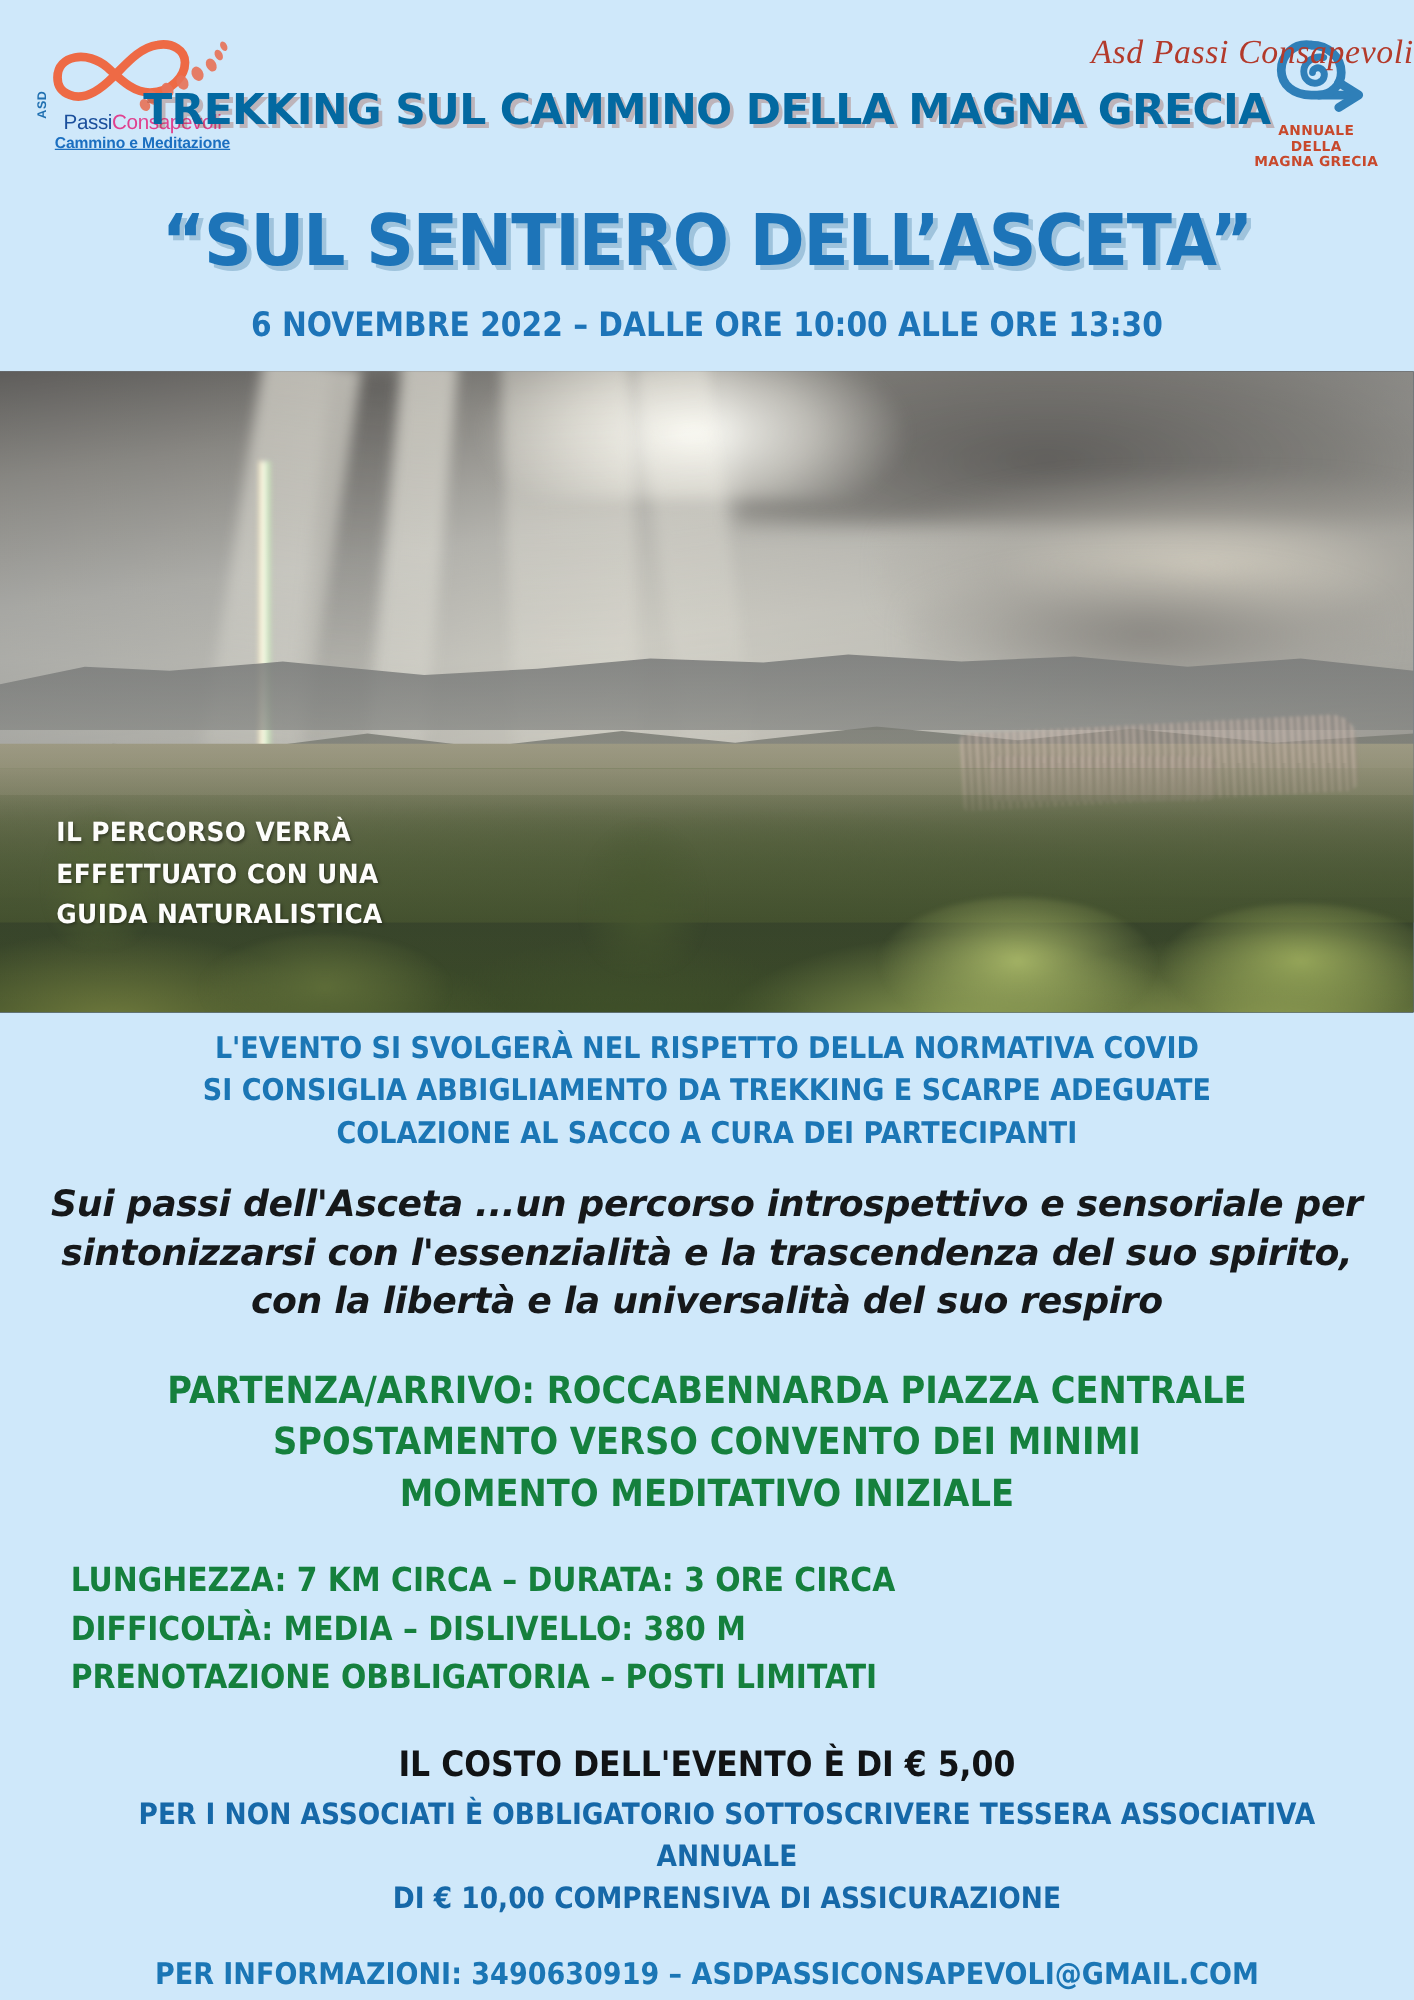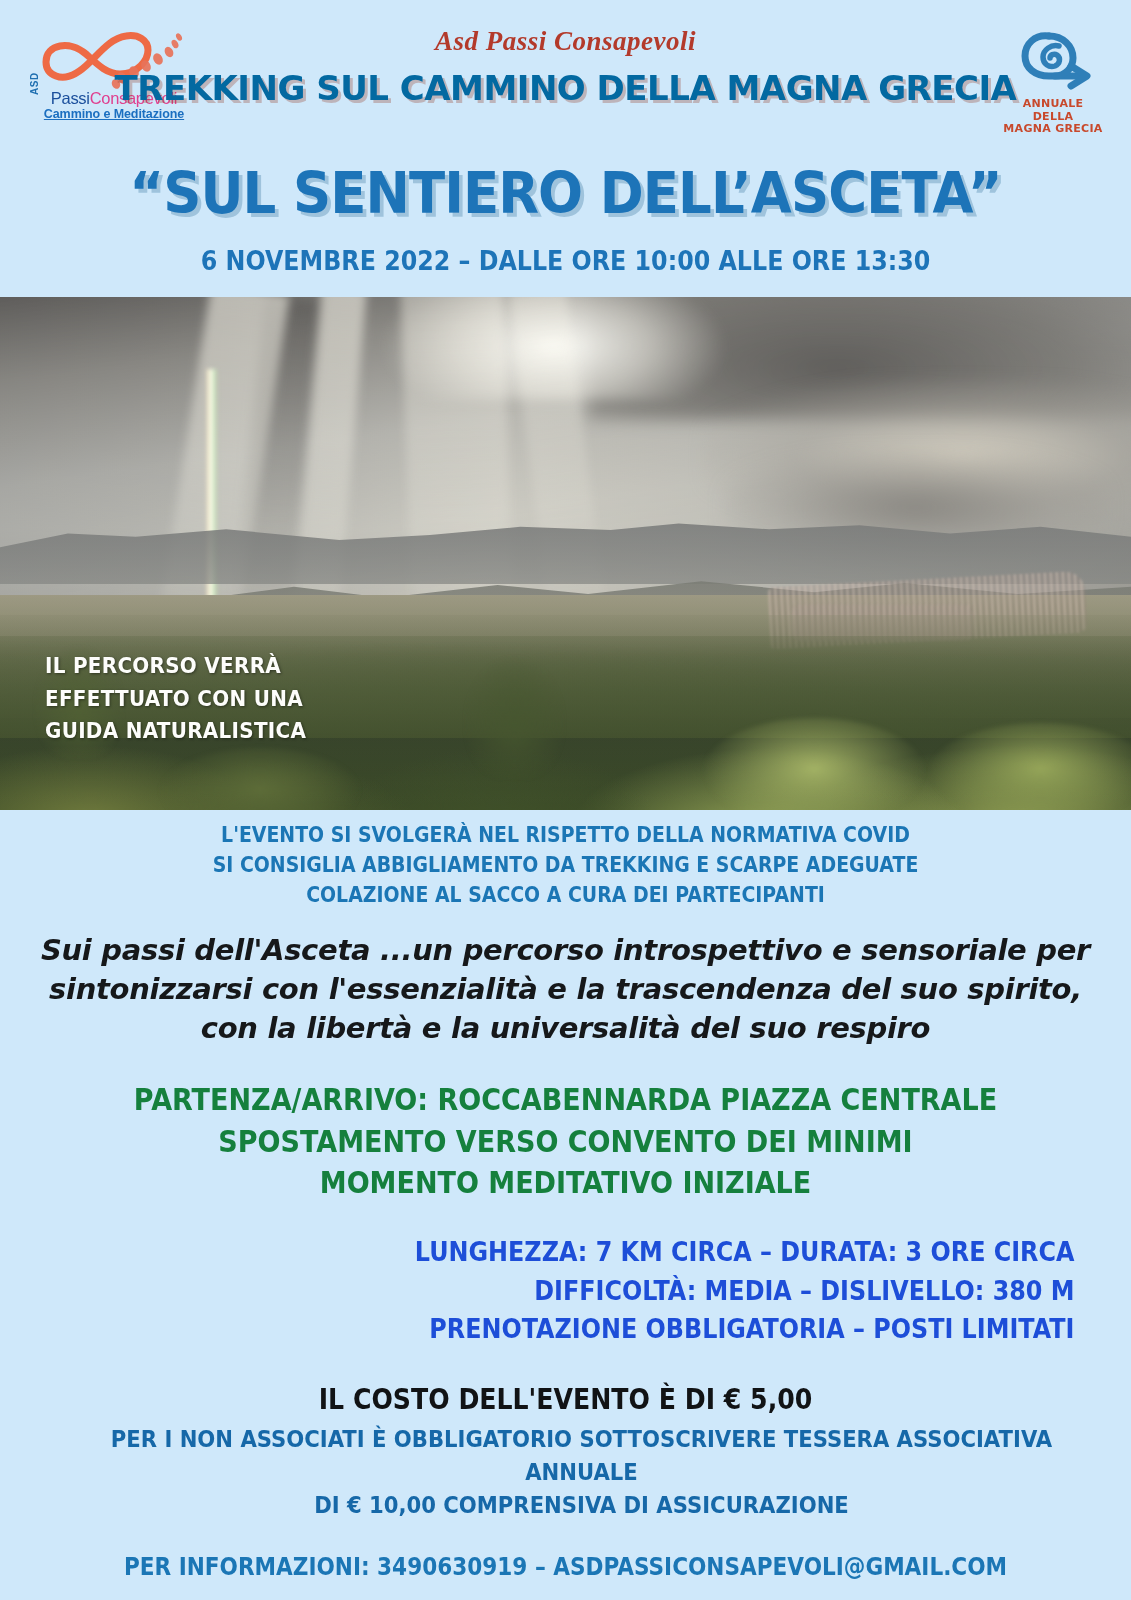--- a/index.html
+++ b/index.html
@@ -32,23 +32,23 @@
   .logo-left .row2 { font-size:12.5px; font-weight:bold; color:#1b6fc0; padding-left:12px; margin-top:1px; letter-spacing:-0.1px;text-decoration:underline; }
 
   .logo-right { position:absolute; right:26px; top:24px; width:104px; height:108px; text-align:center; }
   .logo-right .rtext {
     font-family:"DejaVu Sans", sans-serif;
     font-size:11px; font-weight:bold; color:#c8492c; line-height:1.15;
     letter-spacing:0.3px; margin-top:2px;
   }
 
   .script-title {
-    position:absolute; left:0; right:0; top:26px; text-align:center;
+    position:absolute; left:0; right:0; top:26px; text-align:right;
     font-family:"Liberation Serif", serif;
-    font-style:italic; font-weight:bold;
+    font-style:italic; font-weight:normal;
     font-size:27px; color:#b33a2b; letter-spacing:0.5px;
   }
   .red-banner {
     position:absolute; left:0; right:0; top:68px; text-align:center;
     font-family:"DejaVu Sans", sans-serif;
     font-weight:bold; font-size:34px; color:#0369a1;
     letter-spacing:-0.5px;
     text-shadow:3px 3px 0 rgba(150,60,40,0.30);
   }
 
@@ -188,21 +188,21 @@
     text-shadow:1px 1px 3px rgba(0,0,0,0.45);
     z-index:5;
   }
 
   
   .body-area { position:absolute; left:0; top:810px; width:1131px; }
 
   .covid-block {
     text-align:center; padding-top:11px;
     font-family:"DejaVu Sans", sans-serif;
-    font-weight:bold; font-size:21px; color:#1b76b5;
+    font-weight:bold; font-size:24px; color:#1b76b5;
     line-height:1.42; letter-spacing:0px;
   }
   .covid-block div { transform:scaleX(0.9); }
 
   .intro {
     text-align:center; margin-top:21px; padding:0 22px;
     font-family:"DejaVu Sans", sans-serif;
     font-style:italic; font-weight:bold;
     font-size:29px; color:#16181a; line-height:1.33;
     letter-spacing:-0.3px;
@@ -210,23 +210,23 @@
 
   .block-partenza {
     text-align:center; margin-top:32px;
     font-family:"DejaVu Sans", sans-serif;
     font-weight:bold; font-size:30px; color:#15803d;
     line-height:1.38;
   }
   .block-partenza div { transform:scaleX(0.9); }
 
   .block-detail {
-    text-align:right; margin-top:30px;
-    font-family:"DejaVu Sans", sans-serif;
-    font-weight:bold; font-size:26.5px; color:#1d4ed8;
+    text-align:left; margin-top:30px;
+    font-family:"DejaVu Sans", sans-serif;
+    font-weight:bold; font-size:26.5px; color:#15803d;
     line-height:1.45;
   }
   .block-detail div { transform:scaleX(0.9); }
 
   .cost-main {
     text-align:center; margin-top:34px;
     font-family:"DejaVu Sans", sans-serif;
     font-weight:bold; font-size:28px; color:#111315;
     transform:scaleX(0.9);
   }

